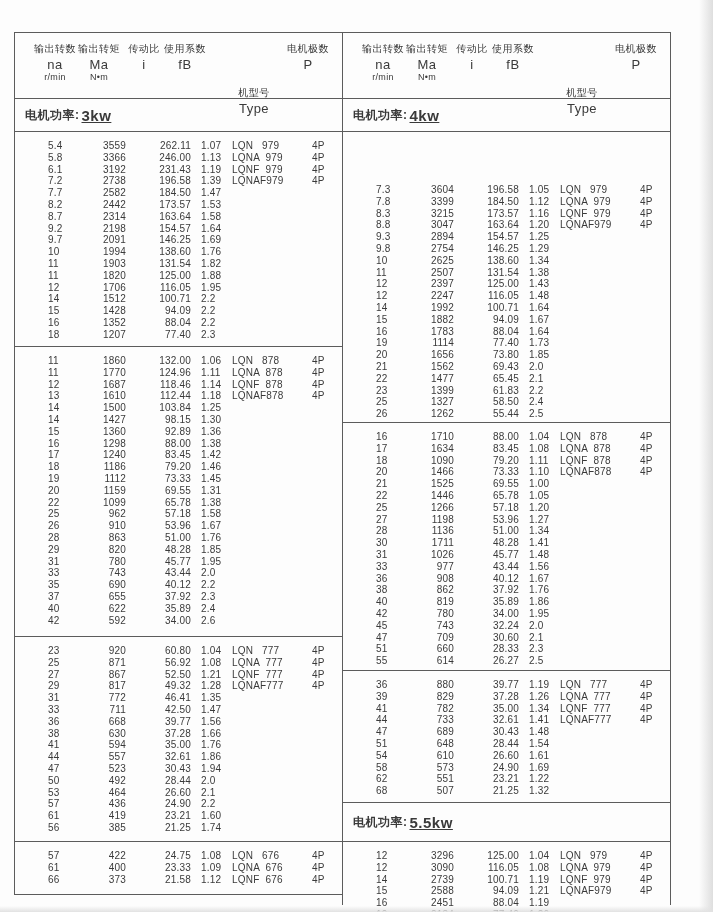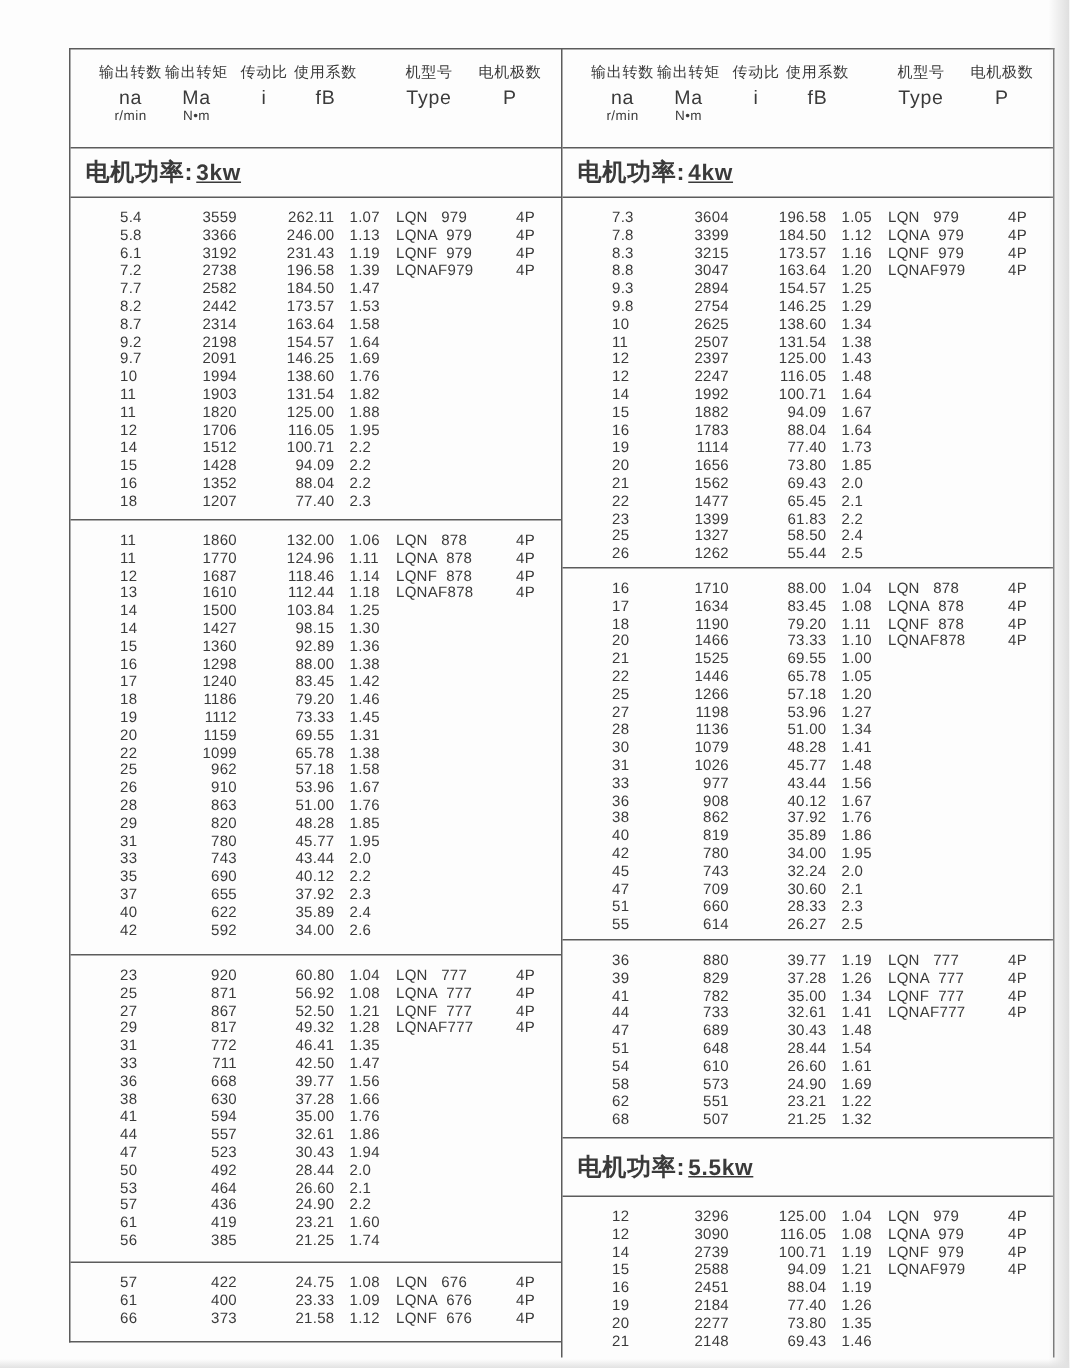--- a/index.html
+++ b/index.html
@@ -4,49 +4,49 @@
 <style>
   :root{
     --line:#5c5c5c;
     --ink:#3a3a3a;
     --paper:#fdfdfd;
   }
   html,body{margin:0;padding:0;}
   body{background:#ffffff;font-family:"Liberation Sans","DejaVu Sans",sans-serif;color:var(--ink);}
   .page{position:relative;width:713px;height:912px;background:var(--paper);overflow:hidden;}
 
-  .table{position:absolute;left:46px;top:32px;width:657px;display:flex;align-items:flex-start;}
+  .table{position:absolute;left:14px;top:32px;width:657px;display:flex;align-items:flex-start;}
   .panel{box-sizing:border-box;background:var(--paper);}
   .panel-left{width:328px;height:863px;border-left:1px solid var(--line);border-top:1px solid var(--line);border-bottom:1px solid var(--line);}
   .panel-right{width:329px;height:873px;border-left:1px solid var(--line);border-right:1px solid var(--line);border-top:1px solid var(--line);}
 
   .panel-header{position:relative;height:65px;}
   .hcol{position:absolute;top:11px;text-align:center;line-height:1;}
   .hcol-0{left:10px;width:60px;}
   .hcol-1{left:56px;width:56px;}
   .hcol-2{left:104px;width:50px;}
   .hcol-3{left:142px;width:56px;}
-  .hcol-4{left:211px;width:56px;}
+  .hcol-4{left:211px;width:56px;margin-top:44px;}
   .hcol-5{left:265px;width:56px;}
   .h-cn{font-size:10px;letter-spacing:0.5px;white-space:nowrap;}
   .h-sym{font-size:13px;margin-top:4px;letter-spacing:0.5px;}
   .h-unit{font-size:9px;margin-top:2px;letter-spacing:0.3px;}
 
   .band{box-sizing:border-box;height:34px;display:flex;align-items:center;padding-left:10px;
         border-top:1px solid var(--line);border-bottom:1px solid var(--line);}
-  .band-label{font-size:16px;font-weight:bold;letter-spacing:0.5px;text-align:center;}
+  .band-label{font-size:12px;font-weight:bold;letter-spacing:0.5px;text-align:center;}
   .band-power{font-size:15px;font-weight:bold;letter-spacing:0.5px;margin-left:2px;text-decoration:underline;}
   #seg-band-55kw{height:40px;}
 
   .seg{box-sizing:border-box;padding-top:8px;overflow:hidden;}
   #seg-l1{height:214px;}
   #seg-l2{height:290px;border-top:1px solid var(--line);}
   #seg-l3{height:205px;border-top:1px solid var(--line);}
   #seg-l4{height:55px;border-top:1px solid var(--line);}
-  #seg-r1{height:246px;}
+  #seg-r1{height:246px;margin-top:44px;}
   #seg-r2{height:248px;border-top:1px solid var(--line);}
   #seg-r3{height:132px;border-top:1px solid var(--line);}
   #seg-r4{height:108px;}
 
   .row{display:flex;height:11.8px;line-height:11.8px;font-size:10px;letter-spacing:0.2px;white-space:nowrap;}
   .dc1{margin-left:33px;width:30px;text-align:left;}
   .dc2{width:48px;text-align:right;}
   .dc3{margin-left:15px;width:50px;text-align:right;}
   .dc4{margin-left:10px;width:30px;text-align:left;}
   .dc5{margin-left:1px;width:70px;text-align:left;white-space:pre;}
@@ -783,21 +783,21 @@
           <div class="row">
             <span class="dc1">17</span>
             <span class="dc2">1634</span>
             <span class="dc3">83.45</span>
             <span class="dc4">1.08</span>
             <span class="dc5">LQNA  878</span>
             <span class="dc6">4P</span>
           </div>
           <div class="row">
             <span class="dc1">18</span>
-            <span class="dc2">1190</span>
+            <span class="dc2">1090</span>
             <span class="dc3">79.20</span>
             <span class="dc4">1.11</span>
             <span class="dc5">LQNF  878</span>
             <span class="dc6">4P</span>
           </div>
           <div class="row">
             <span class="dc1">20</span>
             <span class="dc2">1466</span>
             <span class="dc3">73.33</span>
             <span class="dc4">1.10</span>
@@ -839,21 +839,21 @@
           <div class="row">
             <span class="dc1">28</span>
             <span class="dc2">1136</span>
             <span class="dc3">51.00</span>
             <span class="dc4">1.34</span>
             <span class="dc5"></span>
             <span class="dc6"></span>
           </div>
           <div class="row">
             <span class="dc1">30</span>
-            <span class="dc2">1079</span>
+            <span class="dc2">1711</span>
             <span class="dc3">48.28</span>
             <span class="dc4">1.41</span>
             <span class="dc5"></span>
             <span class="dc6"></span>
           </div>
           <div class="row">
             <span class="dc1">31</span>
             <span class="dc2">1026</span>
             <span class="dc3">45.77</span>
             <span class="dc4">1.48</span>

